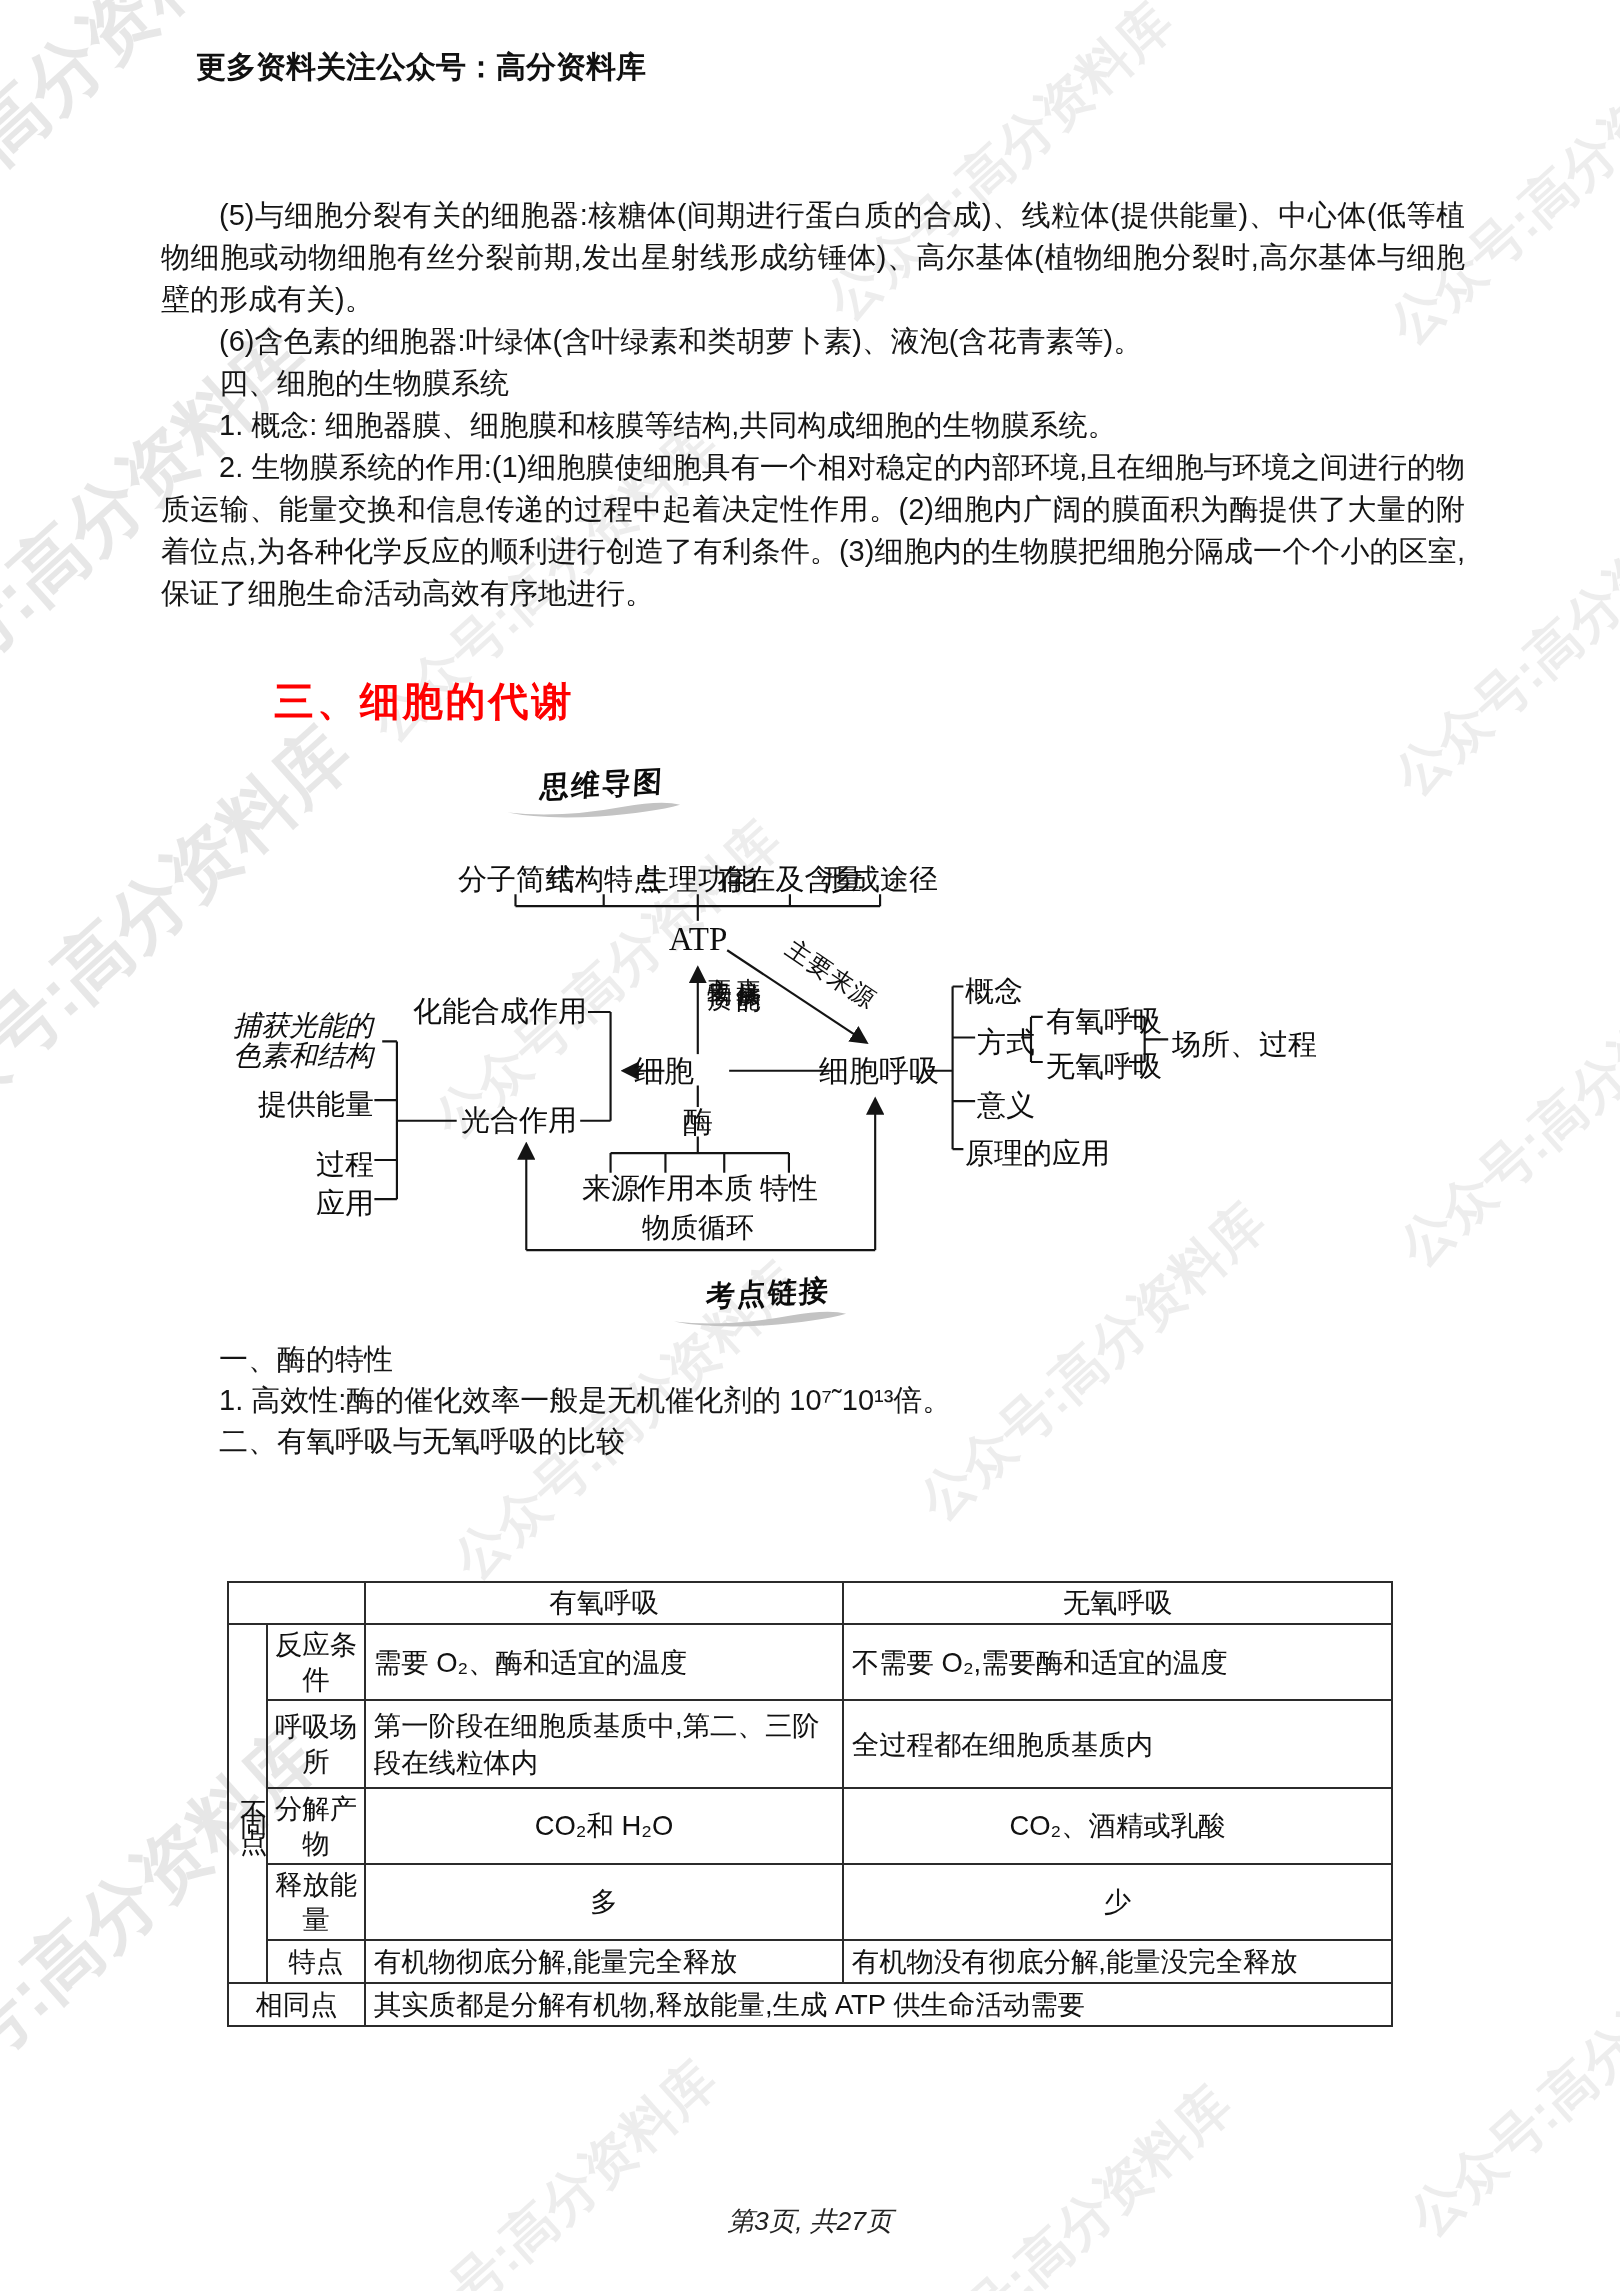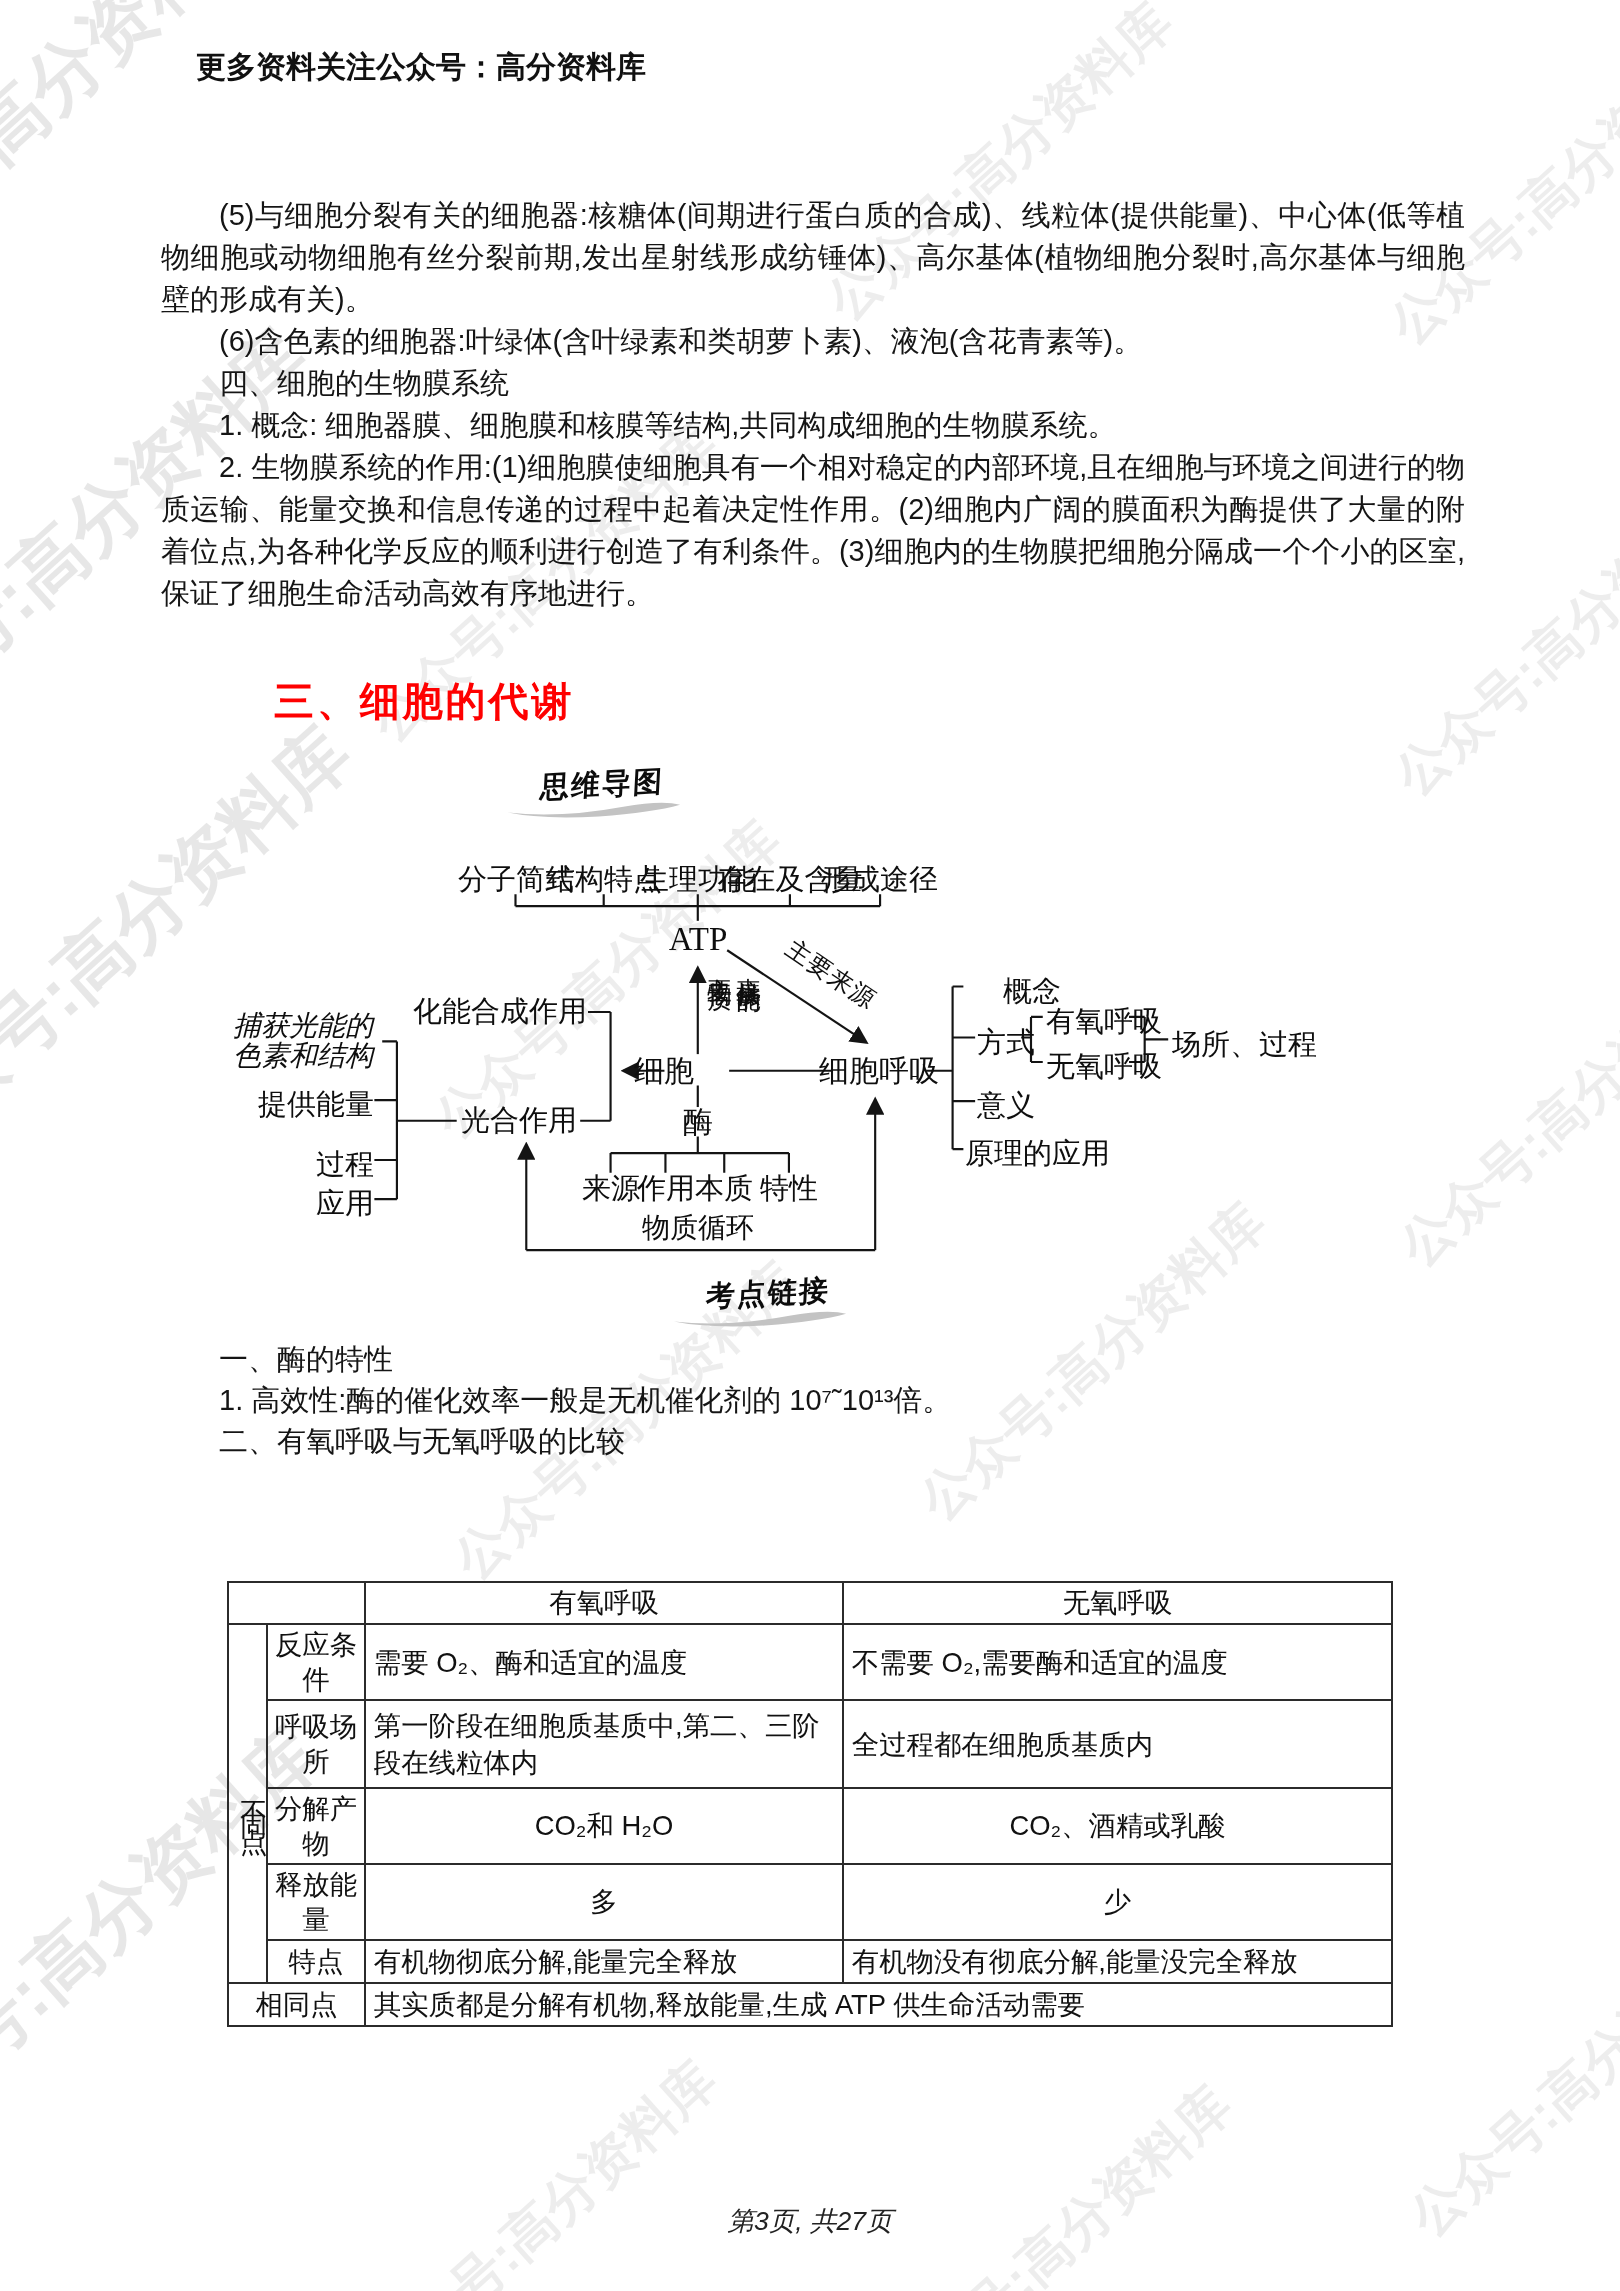--- a/index.html
+++ b/index.html
@@ -149,21 +149,21 @@
     <div class="mm" style="right:1246px;top:326px">应用</div>
 
     <div class="mm c" style="left:698px;top:264px;font-size:30px">酶</div>
     <div class="mm c" style="left:611px;top:331px">来源</div>
     <div class="mm c" style="left:666px;top:331px">作用</div>
     <div class="mm c" style="left:724px;top:331px">本质</div>
     <div class="mm c" style="left:789px;top:331px">特性</div>
     <div class="mm c" style="left:698px;top:370px;font-size:28px">物质循环</div>
 
     <div class="mm c" style="left:879px;top:213px;font-size:30px">细胞呼吸</div>
-    <div class="mm" style="left:1003px;top:114px">概念</div>
+    <div class="mm" style="left:965px;top:114px">概念</div>
     <div class="mm" style="left:977px;top:165px">方式</div>
     <div class="mm" style="left:977px;top:228px">意义</div>
     <div class="mm" style="left:965px;top:276px">原理的应用</div>
     <div class="mm" style="left:1046px;top:144px">有氧呼吸</div>
     <div class="mm" style="left:1046px;top:189px">无氧呼吸</div>
     <div class="mm" style="left:1172px;top:167px">场所、过程</div>
   </div>
 
   <div class="banner" id="banner-kaodian">
     <svg width="176" height="25.5" viewBox="0 0 180 26">

